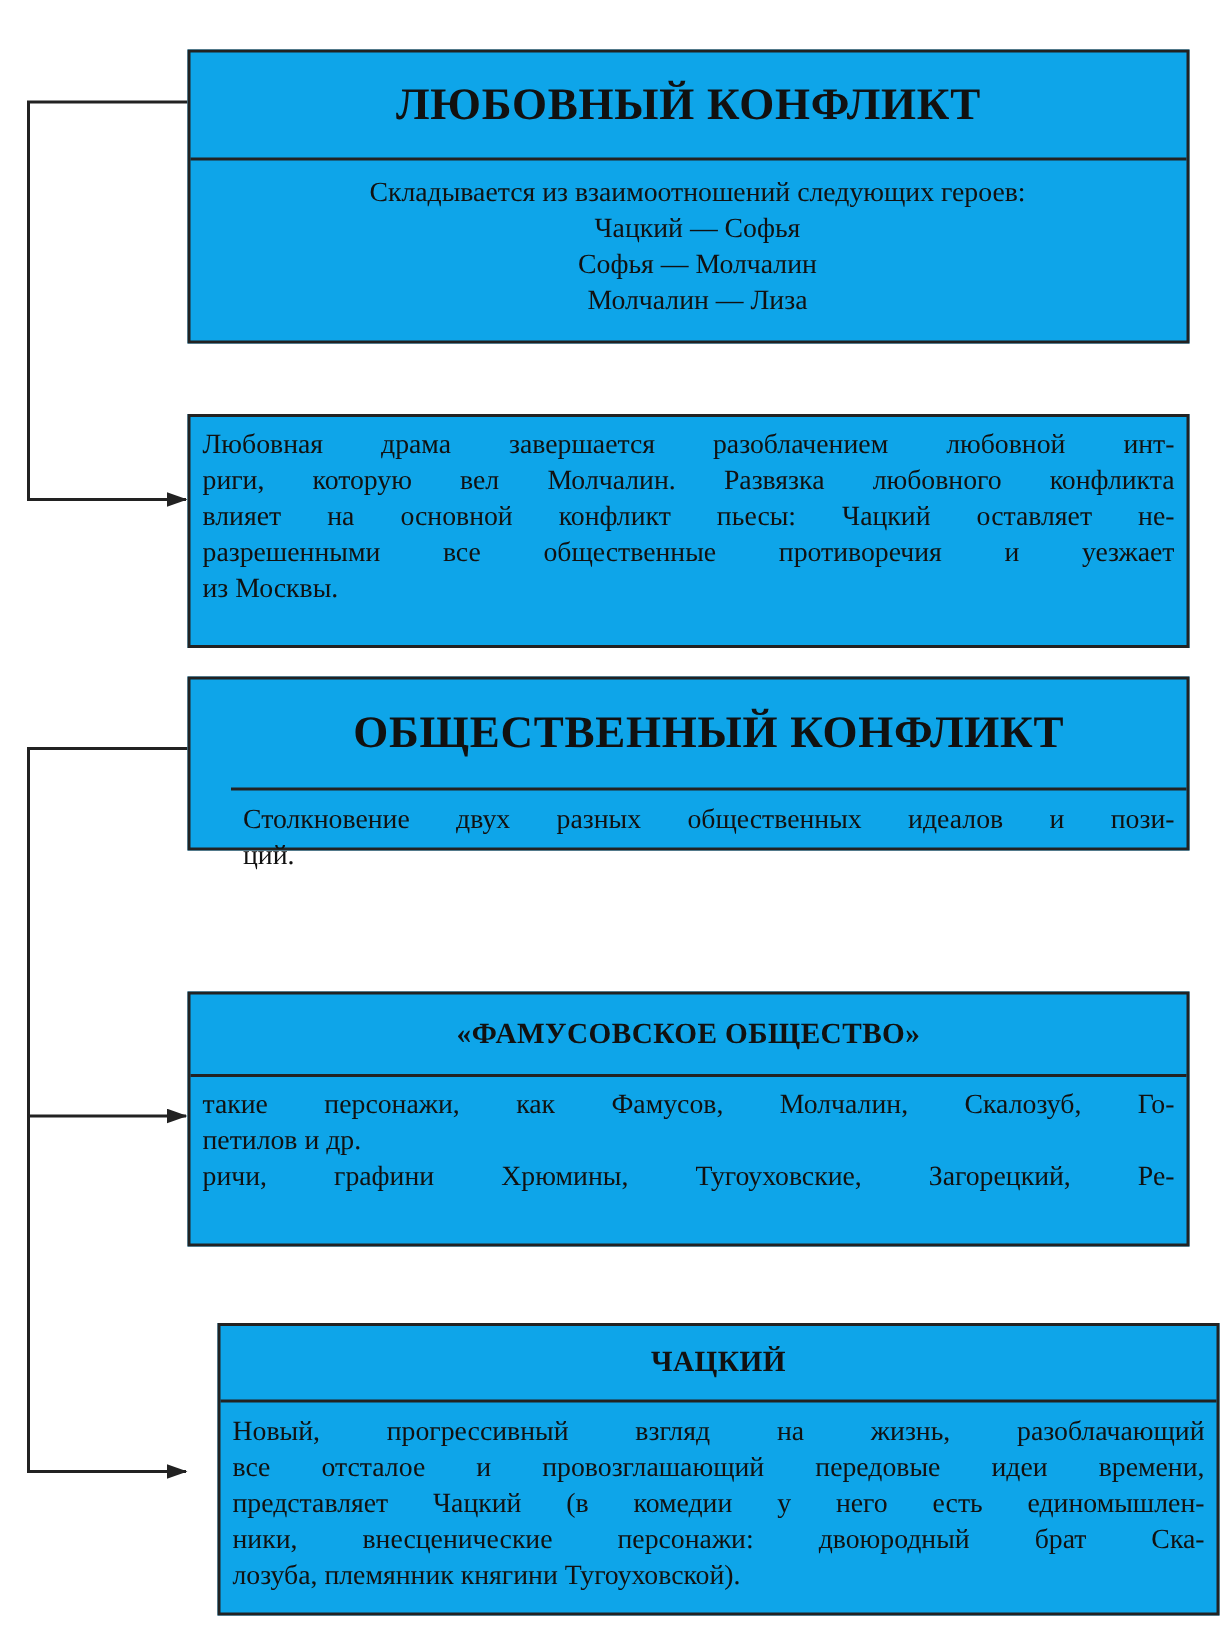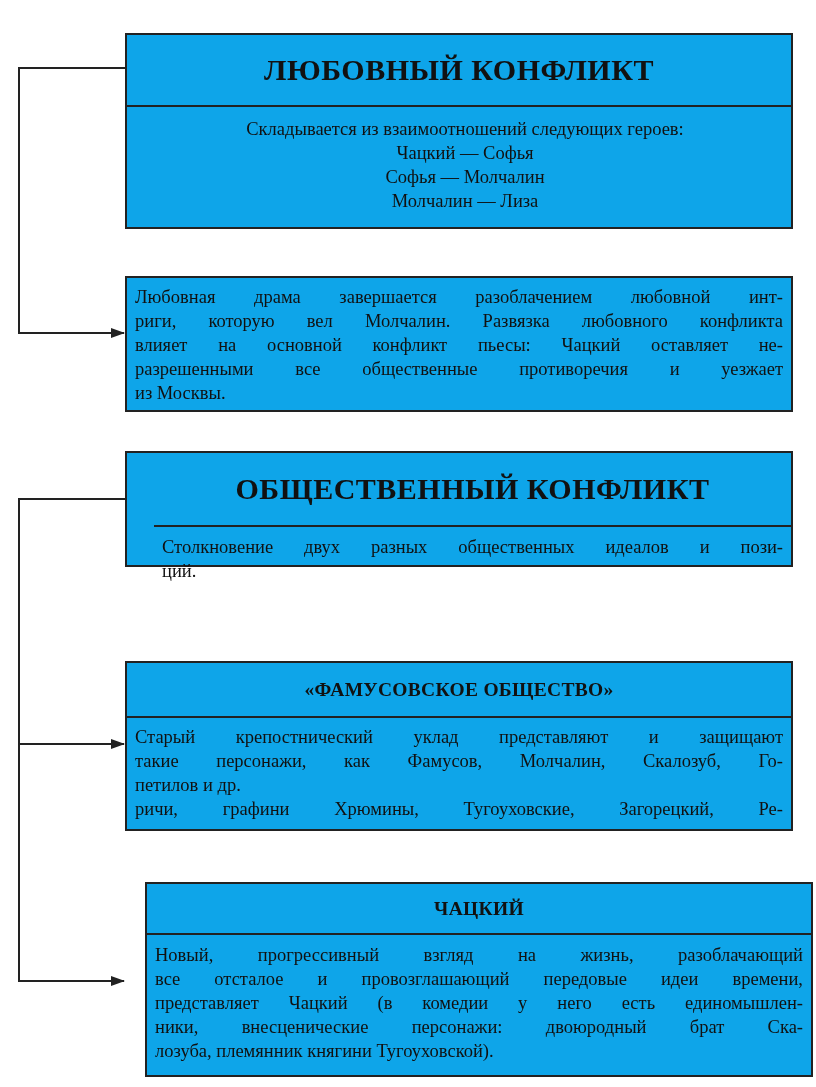--- a/index.html
+++ b/index.html
@@ -37,42 +37,41 @@
 <div class="box" style="top:33px; height:196px;">
   <div class="hdr big" style="height:72px;">ЛЮБОВНЫЙ КОНФЛИКТ</div>
   <div class="body center" style="padding:10px 0 0 12px;">
     <span class="cl">Складывается из взаимоотношений следующих героев:</span>
     <span class="cl">Чацкий — Софья</span>
     <span class="cl">Софья — Молчалин</span>
     <span class="cl">Молчалин — Лиза</span>
   </div>
 </div>
 
-<div class="box" style="top:276px; height:136px;">
+<div class="box" style="top:276px; height:156px;">
   <div class="body" style="padding:7px 8px 0 8px;">
     <span class="line">Любовная драма завершается разоблачением любовной инт-</span>
     <span class="line">риги, которую вел Молчалин. Развязка любовного конфликта</span>
     <span class="line">влияет на основной конфликт пьесы: Чацкий оставляет не-</span>
     <span class="line">разрешенными все общественные противоречия и уезжает</span>
     <span class="line last">из Москвы.</span>
   </div>
 </div>
 
 <div class="box" style="top:451px; height:116px;padding-left:27px;">
   <div class="hdr big" style="height:74px;">ОБЩЕСТВЕННЫЙ КОНФЛИКТ</div>
   <div class="body" style="padding:8px 8px 0 8px;">
     <span class="line">Столкновение двух разных общественных идеалов и пози-</span>
     <span class="line last">ций.</span>
   </div>
 </div>
 
 <div class="box" style="top:661px; height:170px;font-family:Liberation Serif, serif;">
   <div class="hdr small" style="height:55px;">«ФАМУСОВСКОЕ ОБЩЕСТВО»</div>
   <div class="body" style="padding:7px 8px 0 8px;">
-    <span class="line">Старый крепостнический уклад  представляют и защищают</span>
     <span class="line">такие персонажи, как Фамусов, Молчалин, Скалозуб, Го-</span>
     <span class="line last">петилов и др.</span>
     <span class="line">ричи, графини Хрюмины, Тугоуховские, Загорецкий, Ре-</span>
   </div>
 </div>
 
 <div class="box" style="top:882px; height:195px;margin-left:20px;">
   <div class="hdr small" style="height:51px;">ЧАЦКИЙ</div>
   <div class="body" style="padding:8px 8px 0 8px;">
     <span class="line">Новый, прогрессивный взгляд на жизнь, разоблачающий</span>

